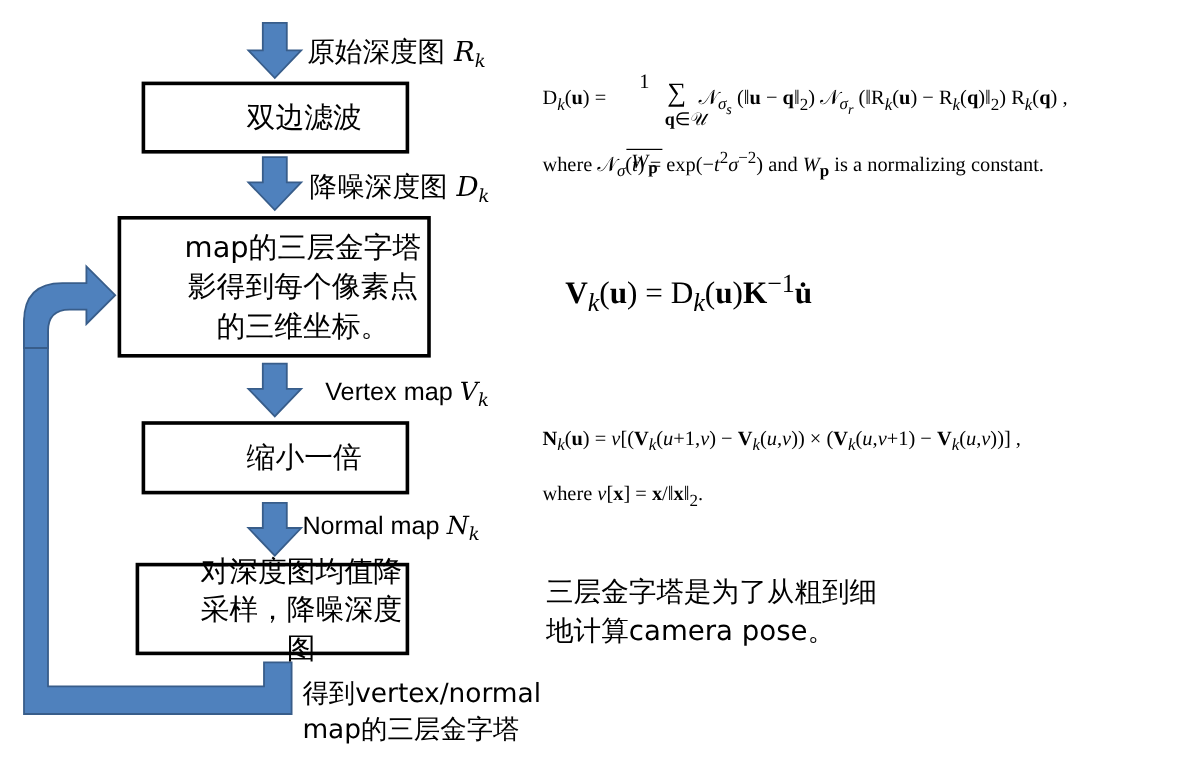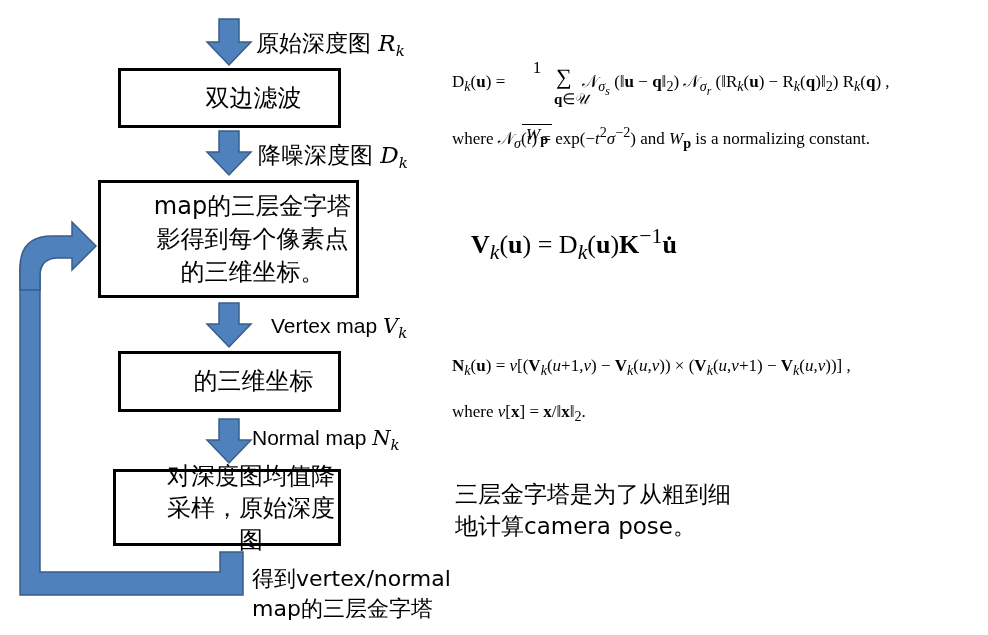--- a/index.html
+++ b/index.html
@@ -62,26 +62,26 @@
   <span>双边滤波</span>
 </div>
 
 <div class="box" style="left:98px;top:180px;width:261px;height:118px;flex-direction:column">
   <div>map的三层金字塔</div>
   <div>影得到每个像素点</div>
   <div>的三维坐标。</div>
 </div>
 
 <div class="box" style="left:118px;top:351px;width:223px;height:61px">
-  <span>的三维坐标</span>
+  <span>缩小一倍</span>
 </div>
 
 <div class="box" style="left:113px;top:469px;width:228px;height:77px;flex-direction:column;line-height:32px">
   <div>对深度图均值降</div>
-  <div>采样，原始深度图</div>
+  <div>采样，降噪深度图</div>
 </div>
 
 <div class="note" style="left:252px;top:564px;font-size:22px;line-height:30px">
   <div>得到vertex/normal</div>
   <div>map的三层金字塔</div>
 </div>
 
 <div class="math" style="left:452px;top:58px;height:50px">
   <span style="position:absolute;top:14px">D<sub><i>k</i></sub>(<b>u</b>) =</span>
   <span style="position:absolute;left:70px;top:0;text-align:center;width:30px;line-height:20px">1<br><span style="display:block;border-top:1px solid #000;margin-top:46px;"><i>W</i><sub><b>p</b></sub></span></span>

